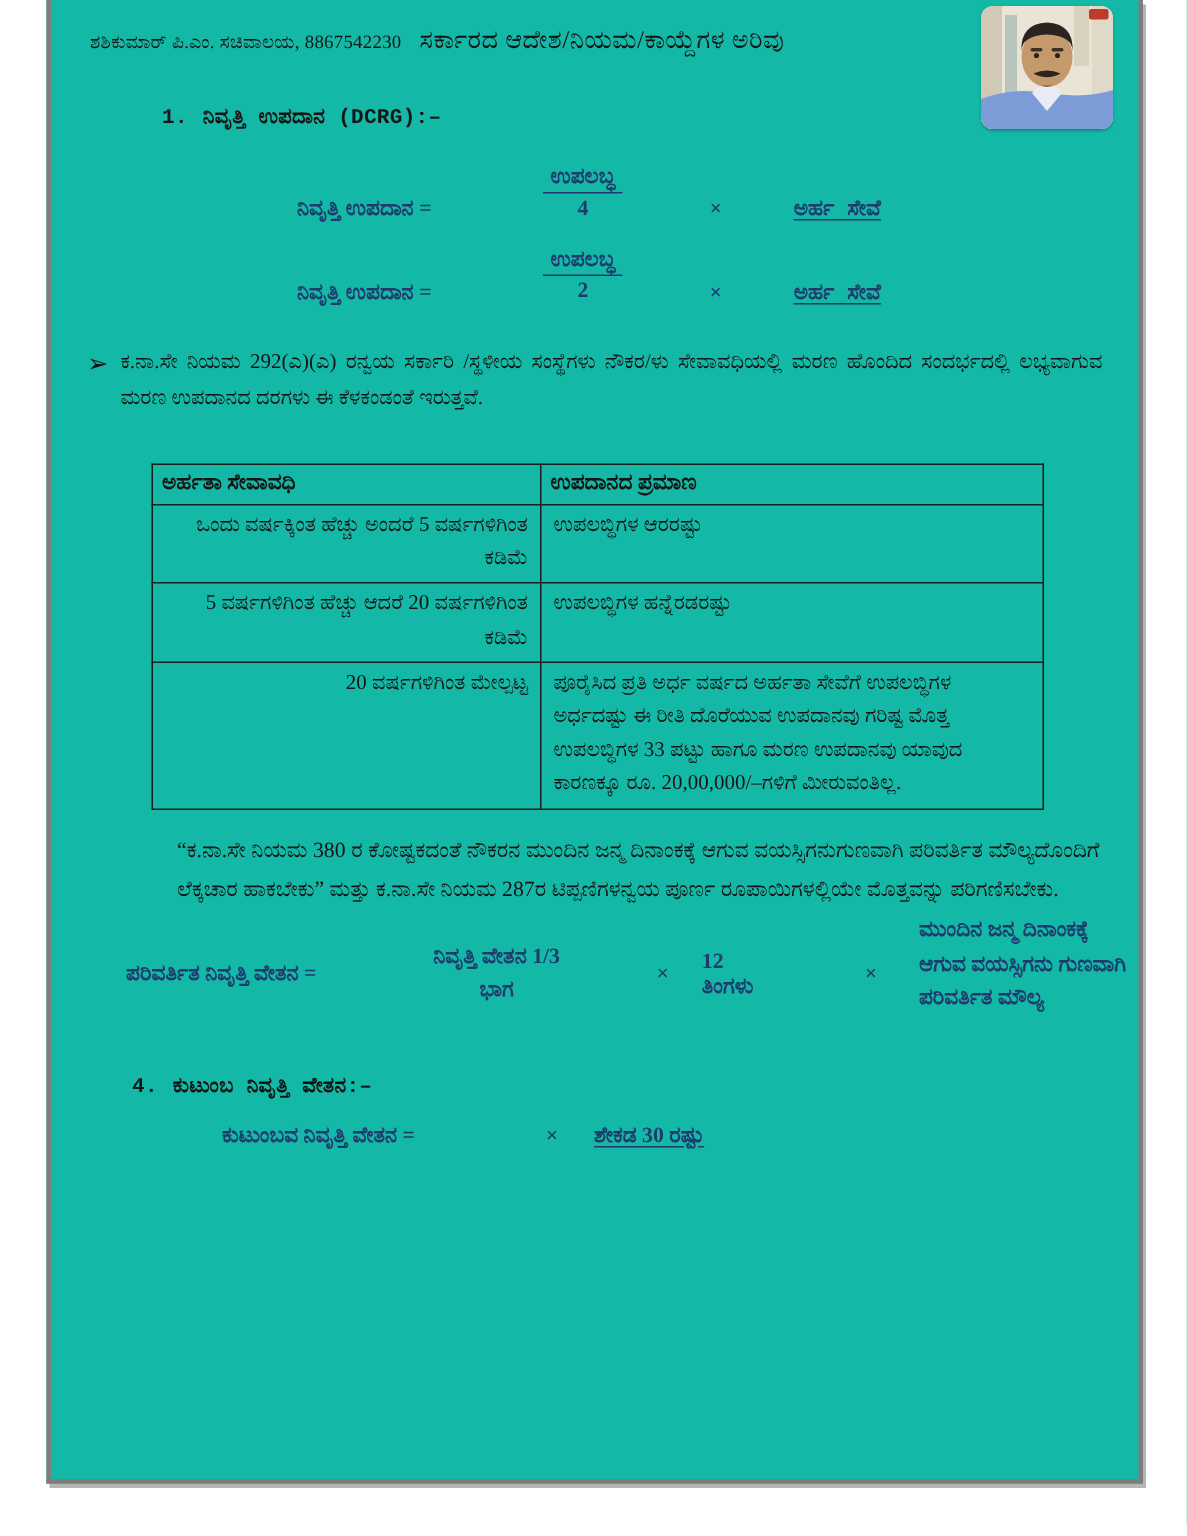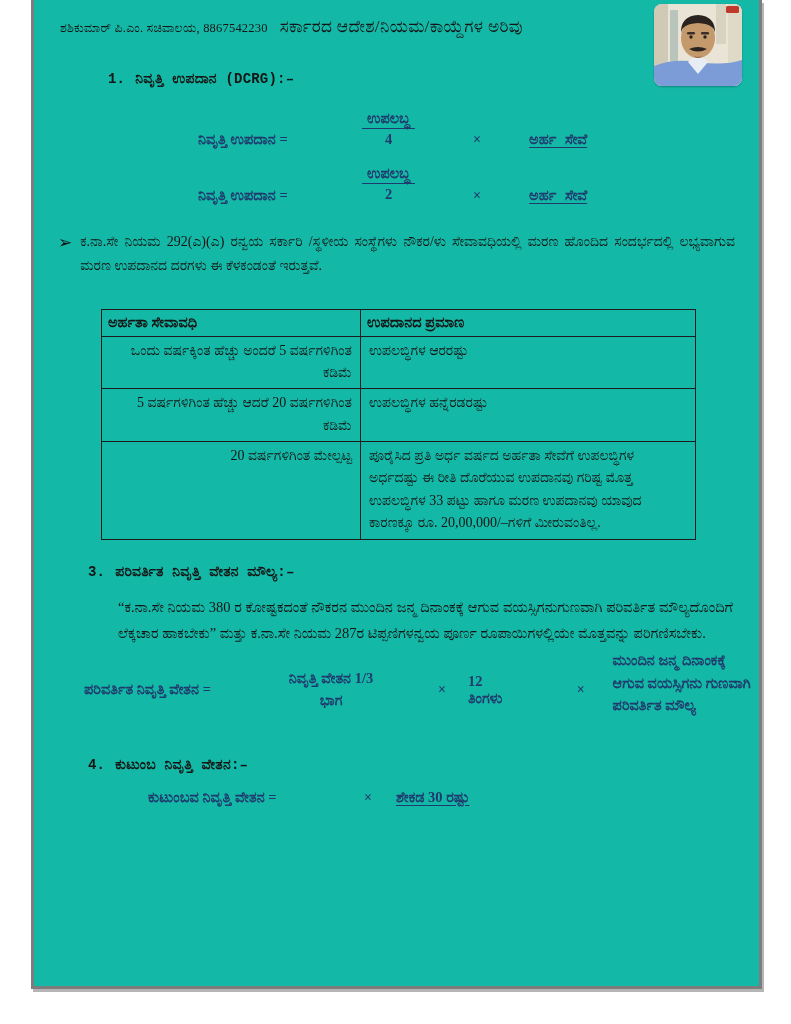--- a/index.html
+++ b/index.html
@@ -153,23 +153,20 @@
         <td class="svc">5 ವರ್ಷಗಳಿಗಿಂತ ಹೆಚ್ಚು ಆದರೆ 20 ವರ್ಷಗಳಿಗಿಂತ ಕಡಿಮೆ</td>
         <td class="amt">ಉಪಲಬ್ಧಿಗಳ ಹನ್ನೆರಡರಷ್ಟು</td>
       </tr>
       <tr>
         <td class="svc">20 ವರ್ಷಗಳಿಗಿಂತ ಮೇಲ್ಪಟ್ಟ</td>
         <td class="amt">ಪೂರೈಸಿದ ಪ್ರತಿ ಅರ್ಧ ವರ್ಷದ ಅರ್ಹತಾ ಸೇವೆಗೆ ಉಪಲಬ್ಧಿಗಳ ಅರ್ಧದಷ್ಟು ಈ ರೀತಿ ದೊರೆಯುವ ಉಪದಾನವು ಗರಿಷ್ಟ ಮೊತ್ತ ಉಪಲಬ್ಧಿಗಳ 33 ಪಟ್ಟು ಹಾಗೂ ಮರಣ ಉಪದಾನವು ಯಾವುದ ಕಾರಣಕ್ಕೂ ರೂ. 20,00,000/–ಗಳಿಗೆ ಮೀರುವಂತಿಲ್ಲ.</td>
       </tr>
     </tbody>
   </table>
 
-  <div class="sec-h h3">
-    <span class="no">3.</span><span>ಪರಿವರ್ತಿತ ನಿವೃತ್ತಿ ವೇತನ ಮೌಲ್ಯ:–</span>
-  </div>
   <p class="para3">“ಕ.ನಾ.ಸೇ ನಿಯಮ 380 ರ ಕೋಷ್ಟಕದಂತೆ ನೌಕರನ ಮುಂದಿನ ಜನ್ಮ ದಿನಾಂಕಕ್ಕೆ ಆಗುವ ವಯಸ್ಸಿಗನುಗುಣವಾಗಿ ಪರಿವರ್ತಿತ ಮೌಲ್ಯದೊಂದಿಗೆ ಲೆಕ್ಕಚಾರ ಹಾಕಬೇಕು” ಮತ್ತು ಕ.ನಾ.ಸೇ ನಿಯಮ 287ರ ಟಿಪ್ಪಣಿಗಳನ್ವಯ ಪೂರ್ಣ ರೂಪಾಯಿಗಳಲ್ಲಿಯೇ ಮೊತ್ತವನ್ನು ಪರಿಗಣಿಸಬೇಕು.</p>
 
   <div class="f3">
     <span class="lhs">ಪರಿವರ್ತಿತ ನಿವೃತ್ತಿ ವೇತನ =</span>
     <span class="term1">
       <span>ನಿವೃತ್ತಿ ವೇತನ 1/3</span><br>
       <span>ಭಾಗ</span>
     </span>
     <span class="times t1a">×</span>
     <span class="t2">12 ತಿಂಗಳು</span>

